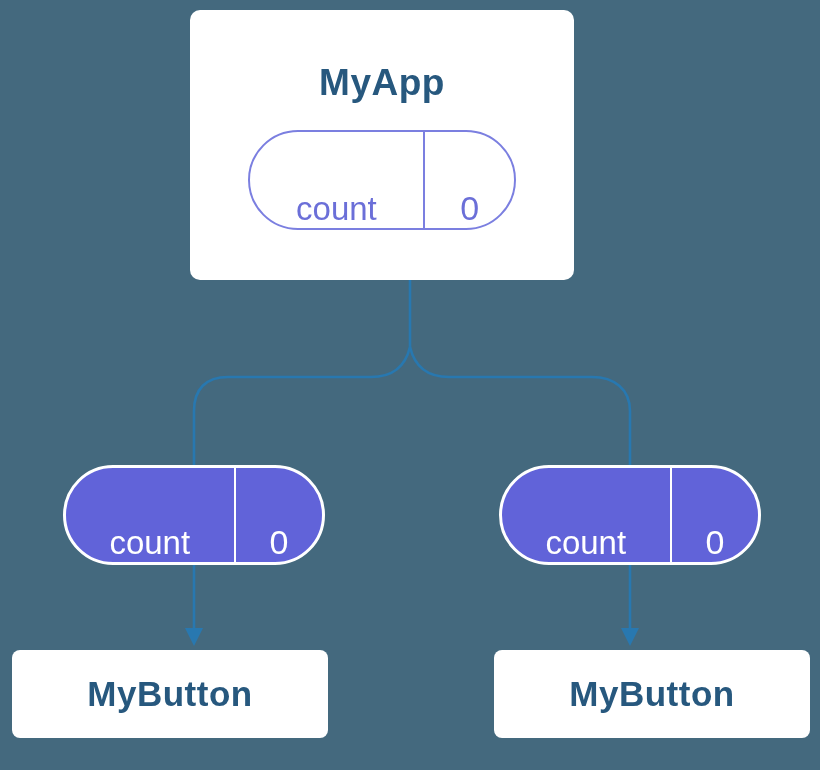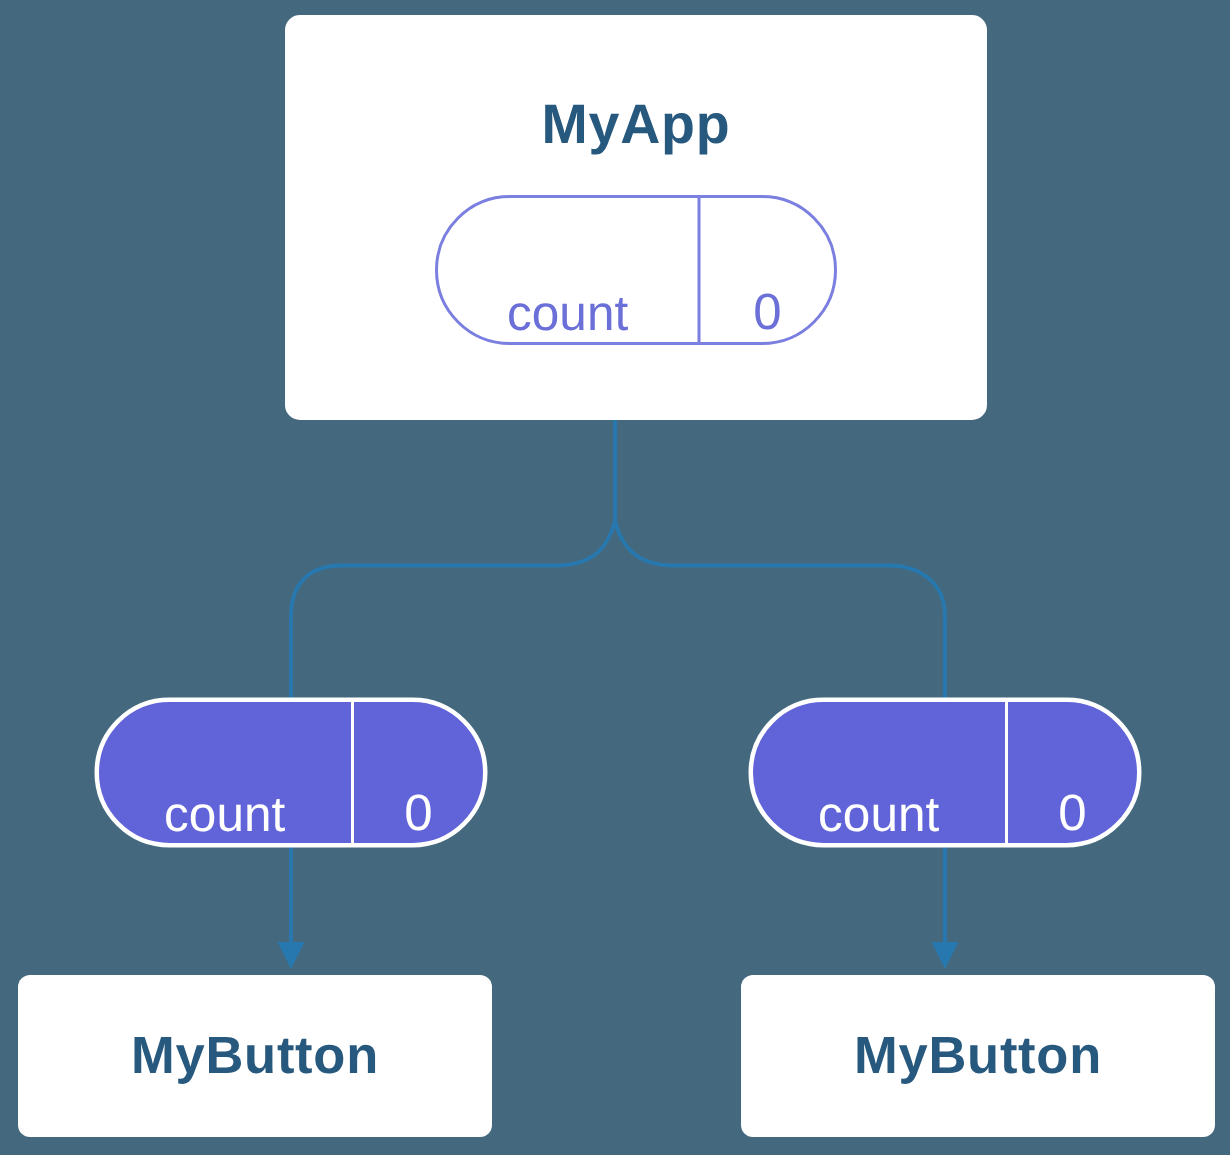--- a/index.html
+++ b/index.html
@@ -43,21 +43,21 @@
     position:absolute;
     background:var(--card-bg);
     z-index:2;
     display:flex;
     flex-direction:column;
     align-items:center;
     justify-content:center;
   }
   .root-card{
     left:190px;top:10px;
-    width:468px;height:270px;
+    width:384px;height:270px;
     border-radius:10px;
     justify-content:flex-start;
     padding-top:0;
   }
   .card-title{
     font-size:37px;
     font-weight:bold;
     color:var(--title-text);
     letter-spacing:0.5px;
   }
@@ -114,21 +114,21 @@
     justify-content:center;
     font-size:34px;
   }
   .pill-divider{
     width:2.5px;
     align-self:stretch;
   }
   .pill-left{ left:63px; top:465px; }
   .pill-right{ left:499px; top:465px; }
   .child-card{
-    width:316px;height:108px;
+    width:316px;height:88px;
     border-radius:8px;
     top:650px;
   }
   .child-left{ left:12px; }
   .child-right{ left:494px; }
   .child-card .card-title{
     font-size:35px;
   }
 </style>
 </head>

